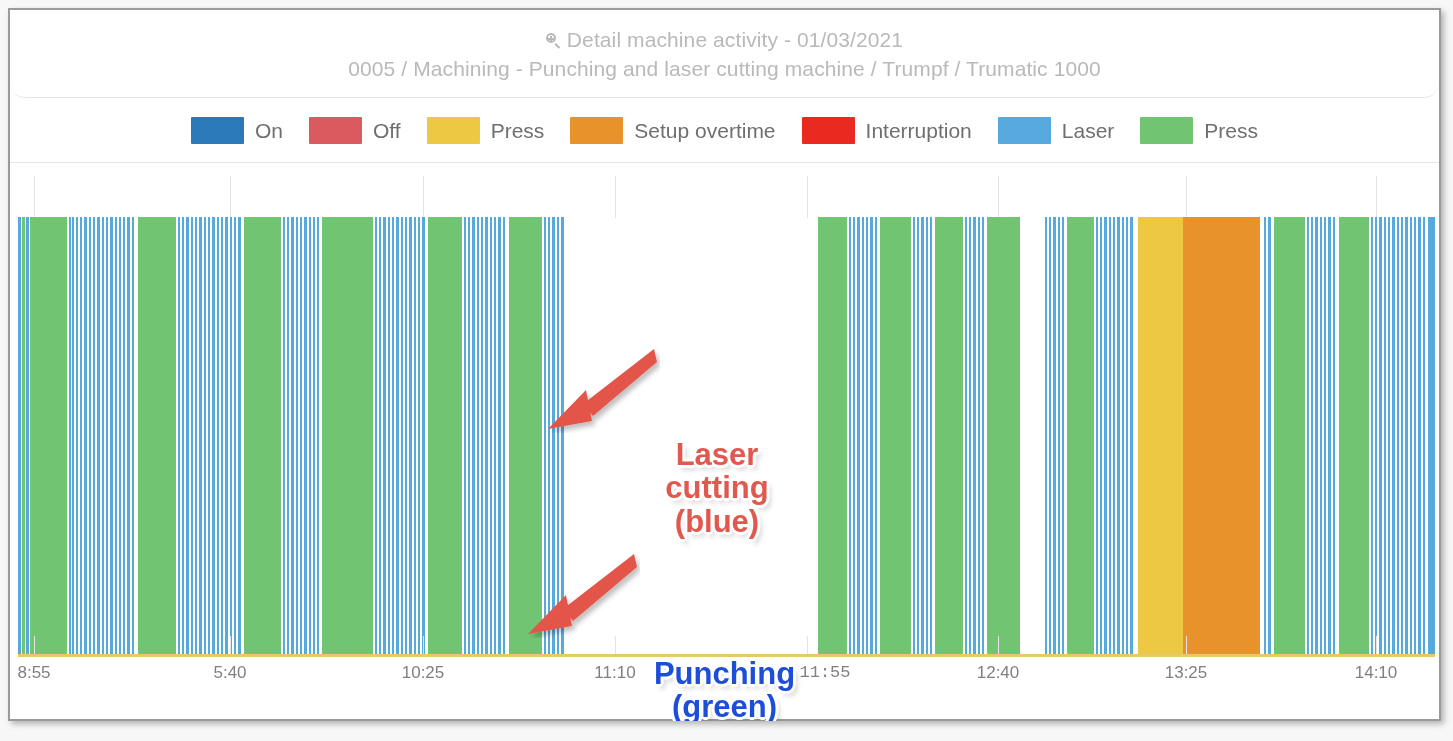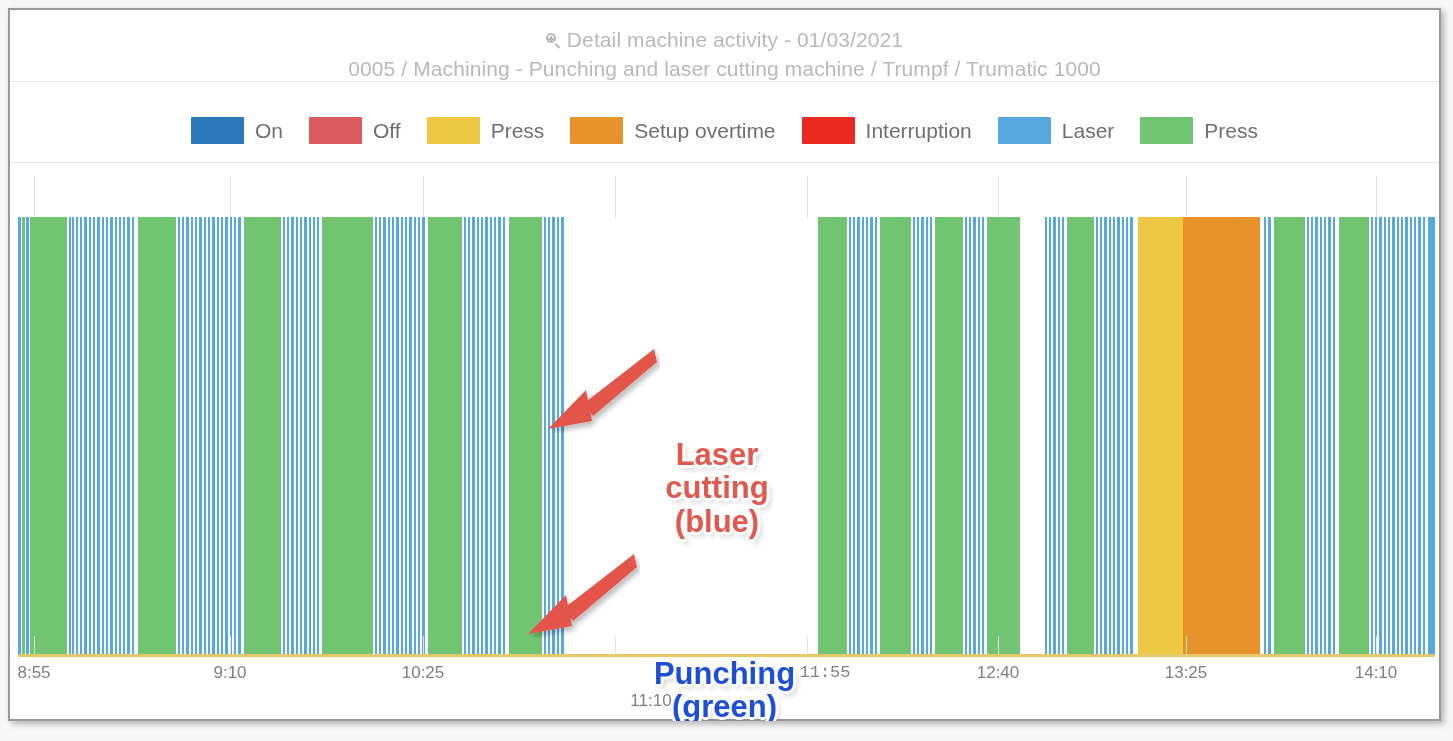--- a/index.html
+++ b/index.html
@@ -15,23 +15,24 @@
     left:8px;top:8px;
     width:1433px;height:713px;
     background:#ffffff;
     border:2px solid #9a9a9a;
     box-sizing:border-box;
     box-shadow:3px 3px 6px rgba(0,0,0,0.28);
   }
 
   
   #header{
-    position:absolute;left:0;top:0;width:100%;height:72px;
+    position:absolute;left:0;top:0;width:100%;height:88px;
     border-bottom:1px solid #e6e6e6;
     box-sizing:border-box;
+    border-radius:15px;
   }
   .title-line{
     text-align:center;
     color:#b9b9b9;
     font-size:21px;
     letter-spacing:0.1px;
     white-space:nowrap;
   }
   #title-main{position:absolute;left:0;top:18px;width:100%;}
   #title-sub{position:absolute;left:0;top:47px;width:100%;}
@@ -335,23 +336,23 @@
           <div class="axis-tick" style="left: 220px;"></div>
           <div class="axis-tick" style="left: 413px;"></div>
           <div class="axis-tick" style="left: 605px;"></div>
           <div class="axis-tick" style="left: 797px;"></div>
           <div class="axis-tick" style="left: 988px;"></div>
           <div class="axis-tick" style="left: 1176px;"></div>
           <div class="axis-tick" style="left: 1366px;"></div>
         </div>
       <div id="tick-labels">
           <div class="tick-label" style="left: 24px;">8:55</div>
-          <div class="tick-label" style="left: 220px;">9:10</div>
+          <div class="tick-label" style="left: 220px;">5:40</div>
           <div class="tick-label" style="left: 413px;">10:25</div>
-          <div class="tick-label" style="left: 641px; margin-top: 28px;">11:10</div>
+          <div class="tick-label" style="left: 605px;">11:10</div>
           <div class="tick-label" style="left: 815px; font-family: Liberation Mono, monospace;">11:55</div>
           <div class="tick-label" style="left: 988px;">12:40</div>
           <div class="tick-label" style="left: 1176px;">13:25</div>
           <div class="tick-label" style="left: 1366px;">14:10</div>
         </div>
 
       <div id="anno-laser" class="anno-text" style="color: rgb(224, 88, 78);">Laser
 cutting
 (blue)</div>
       <div id="anno-punch" class="anno-text" style="color: #1d4ed8;">Punching

